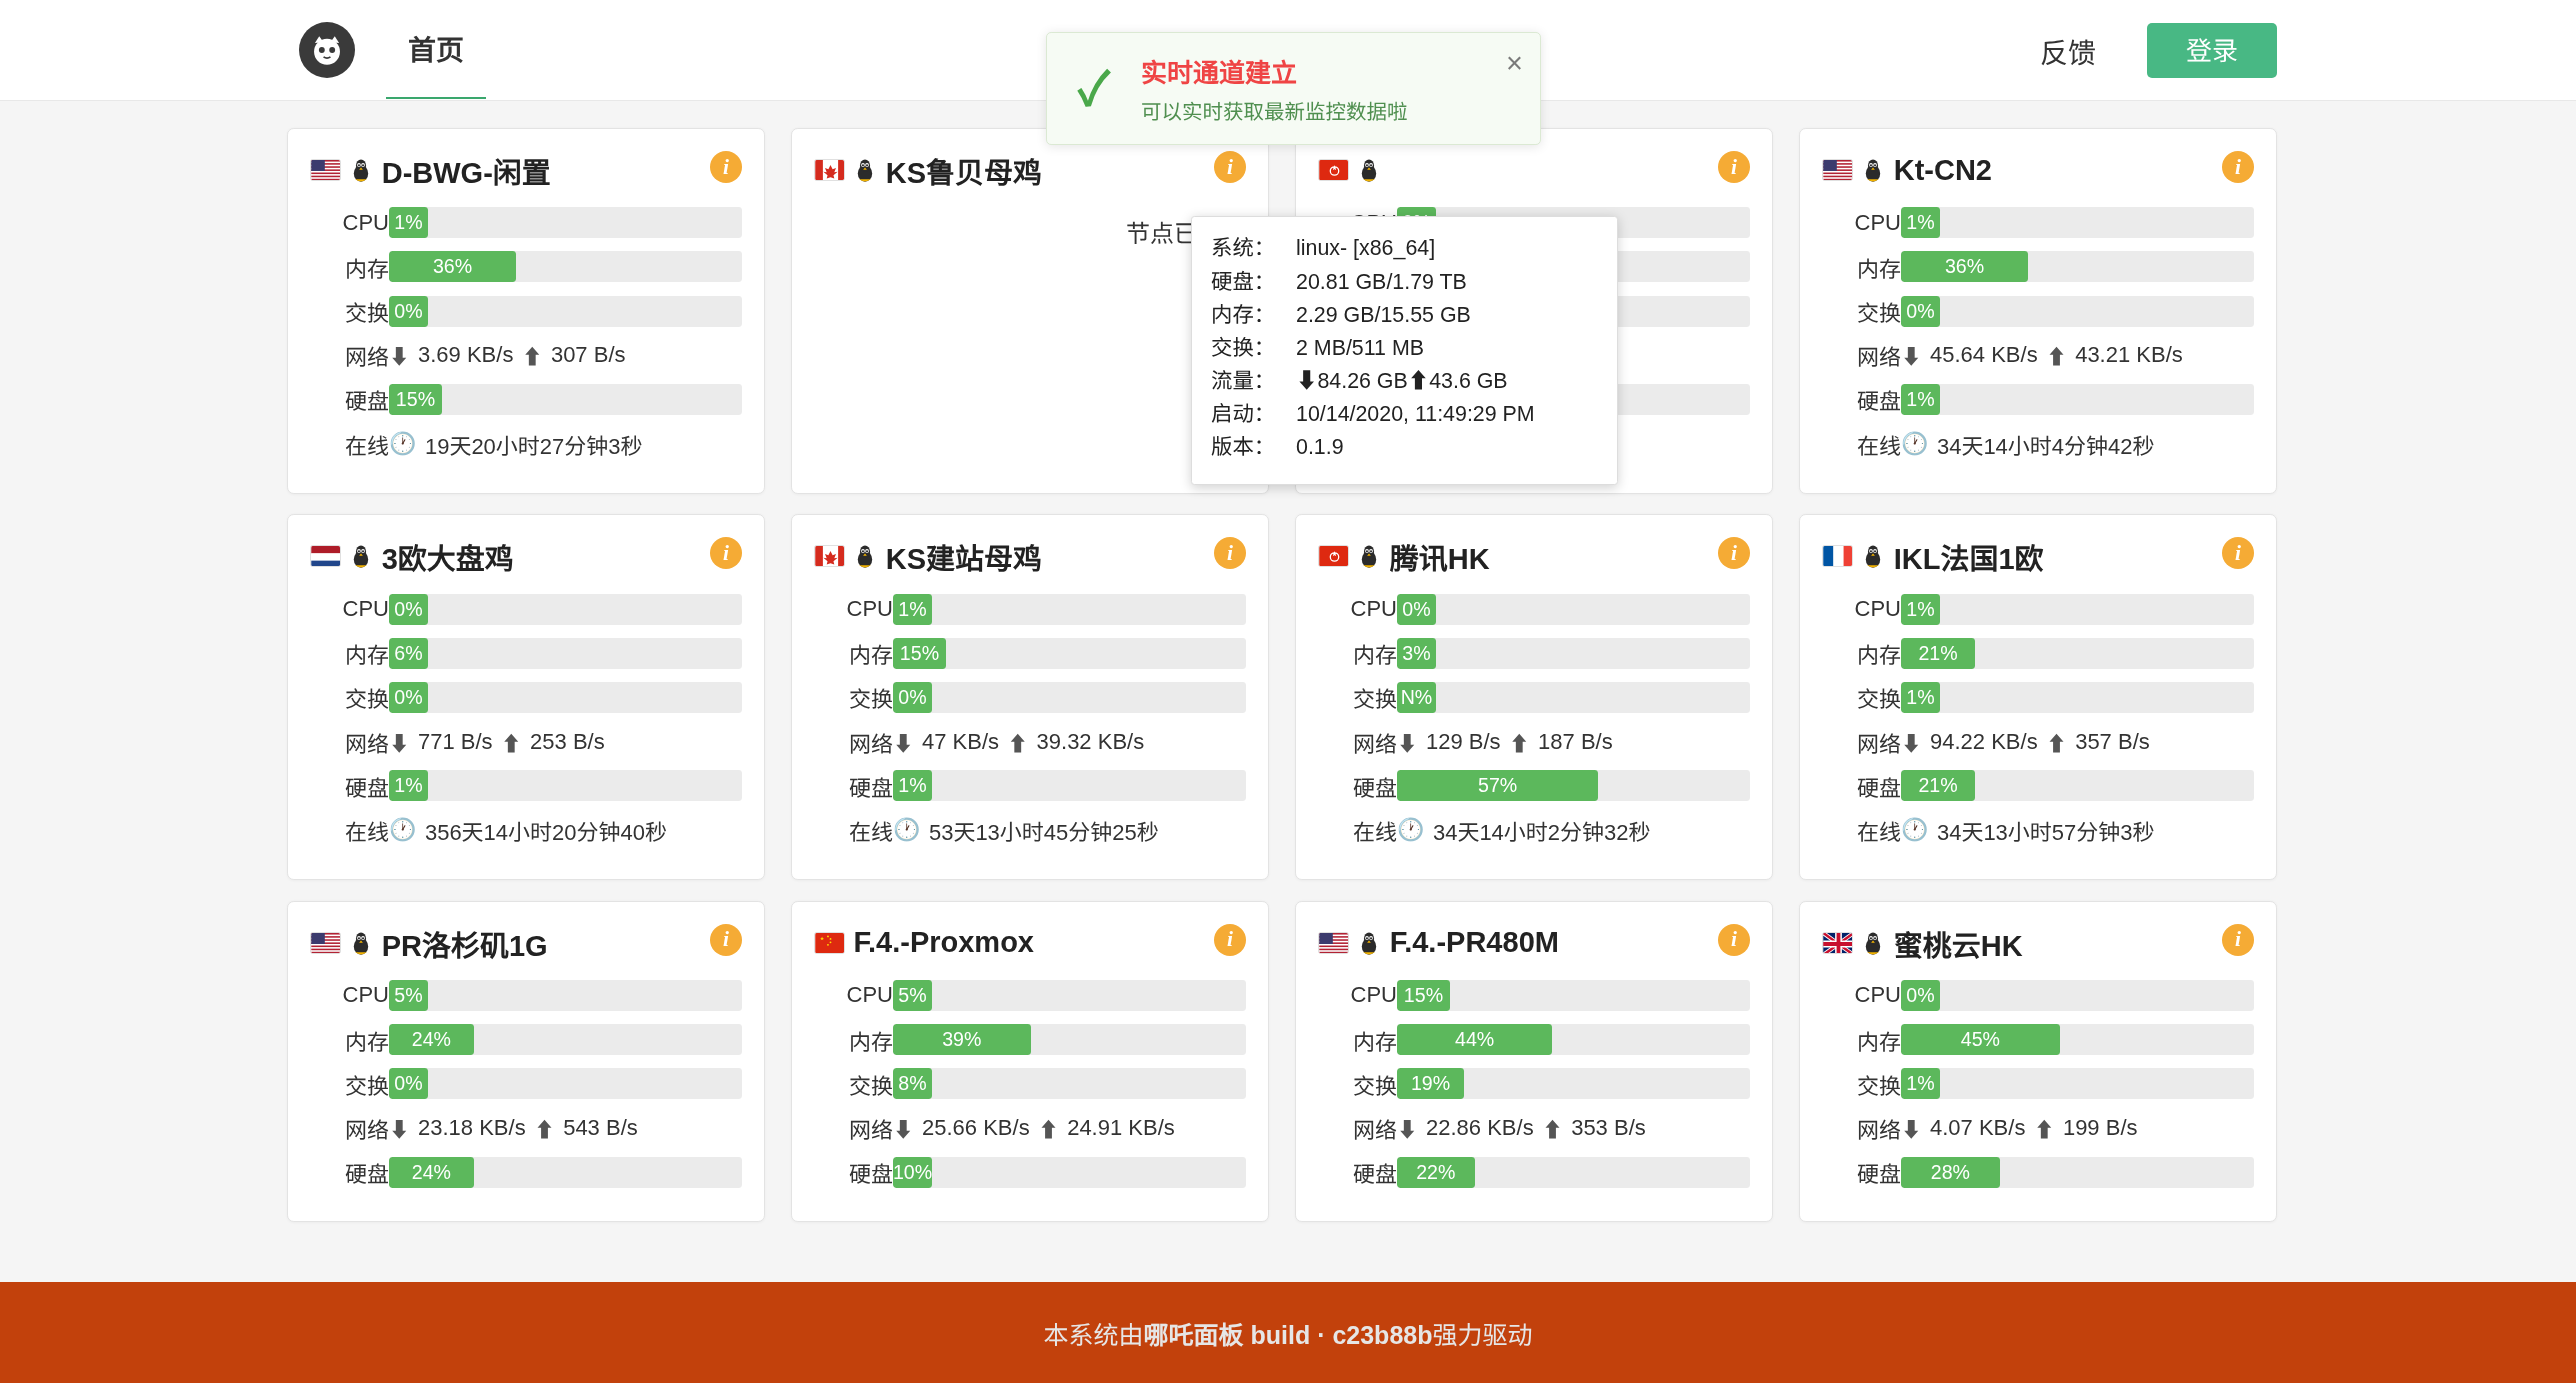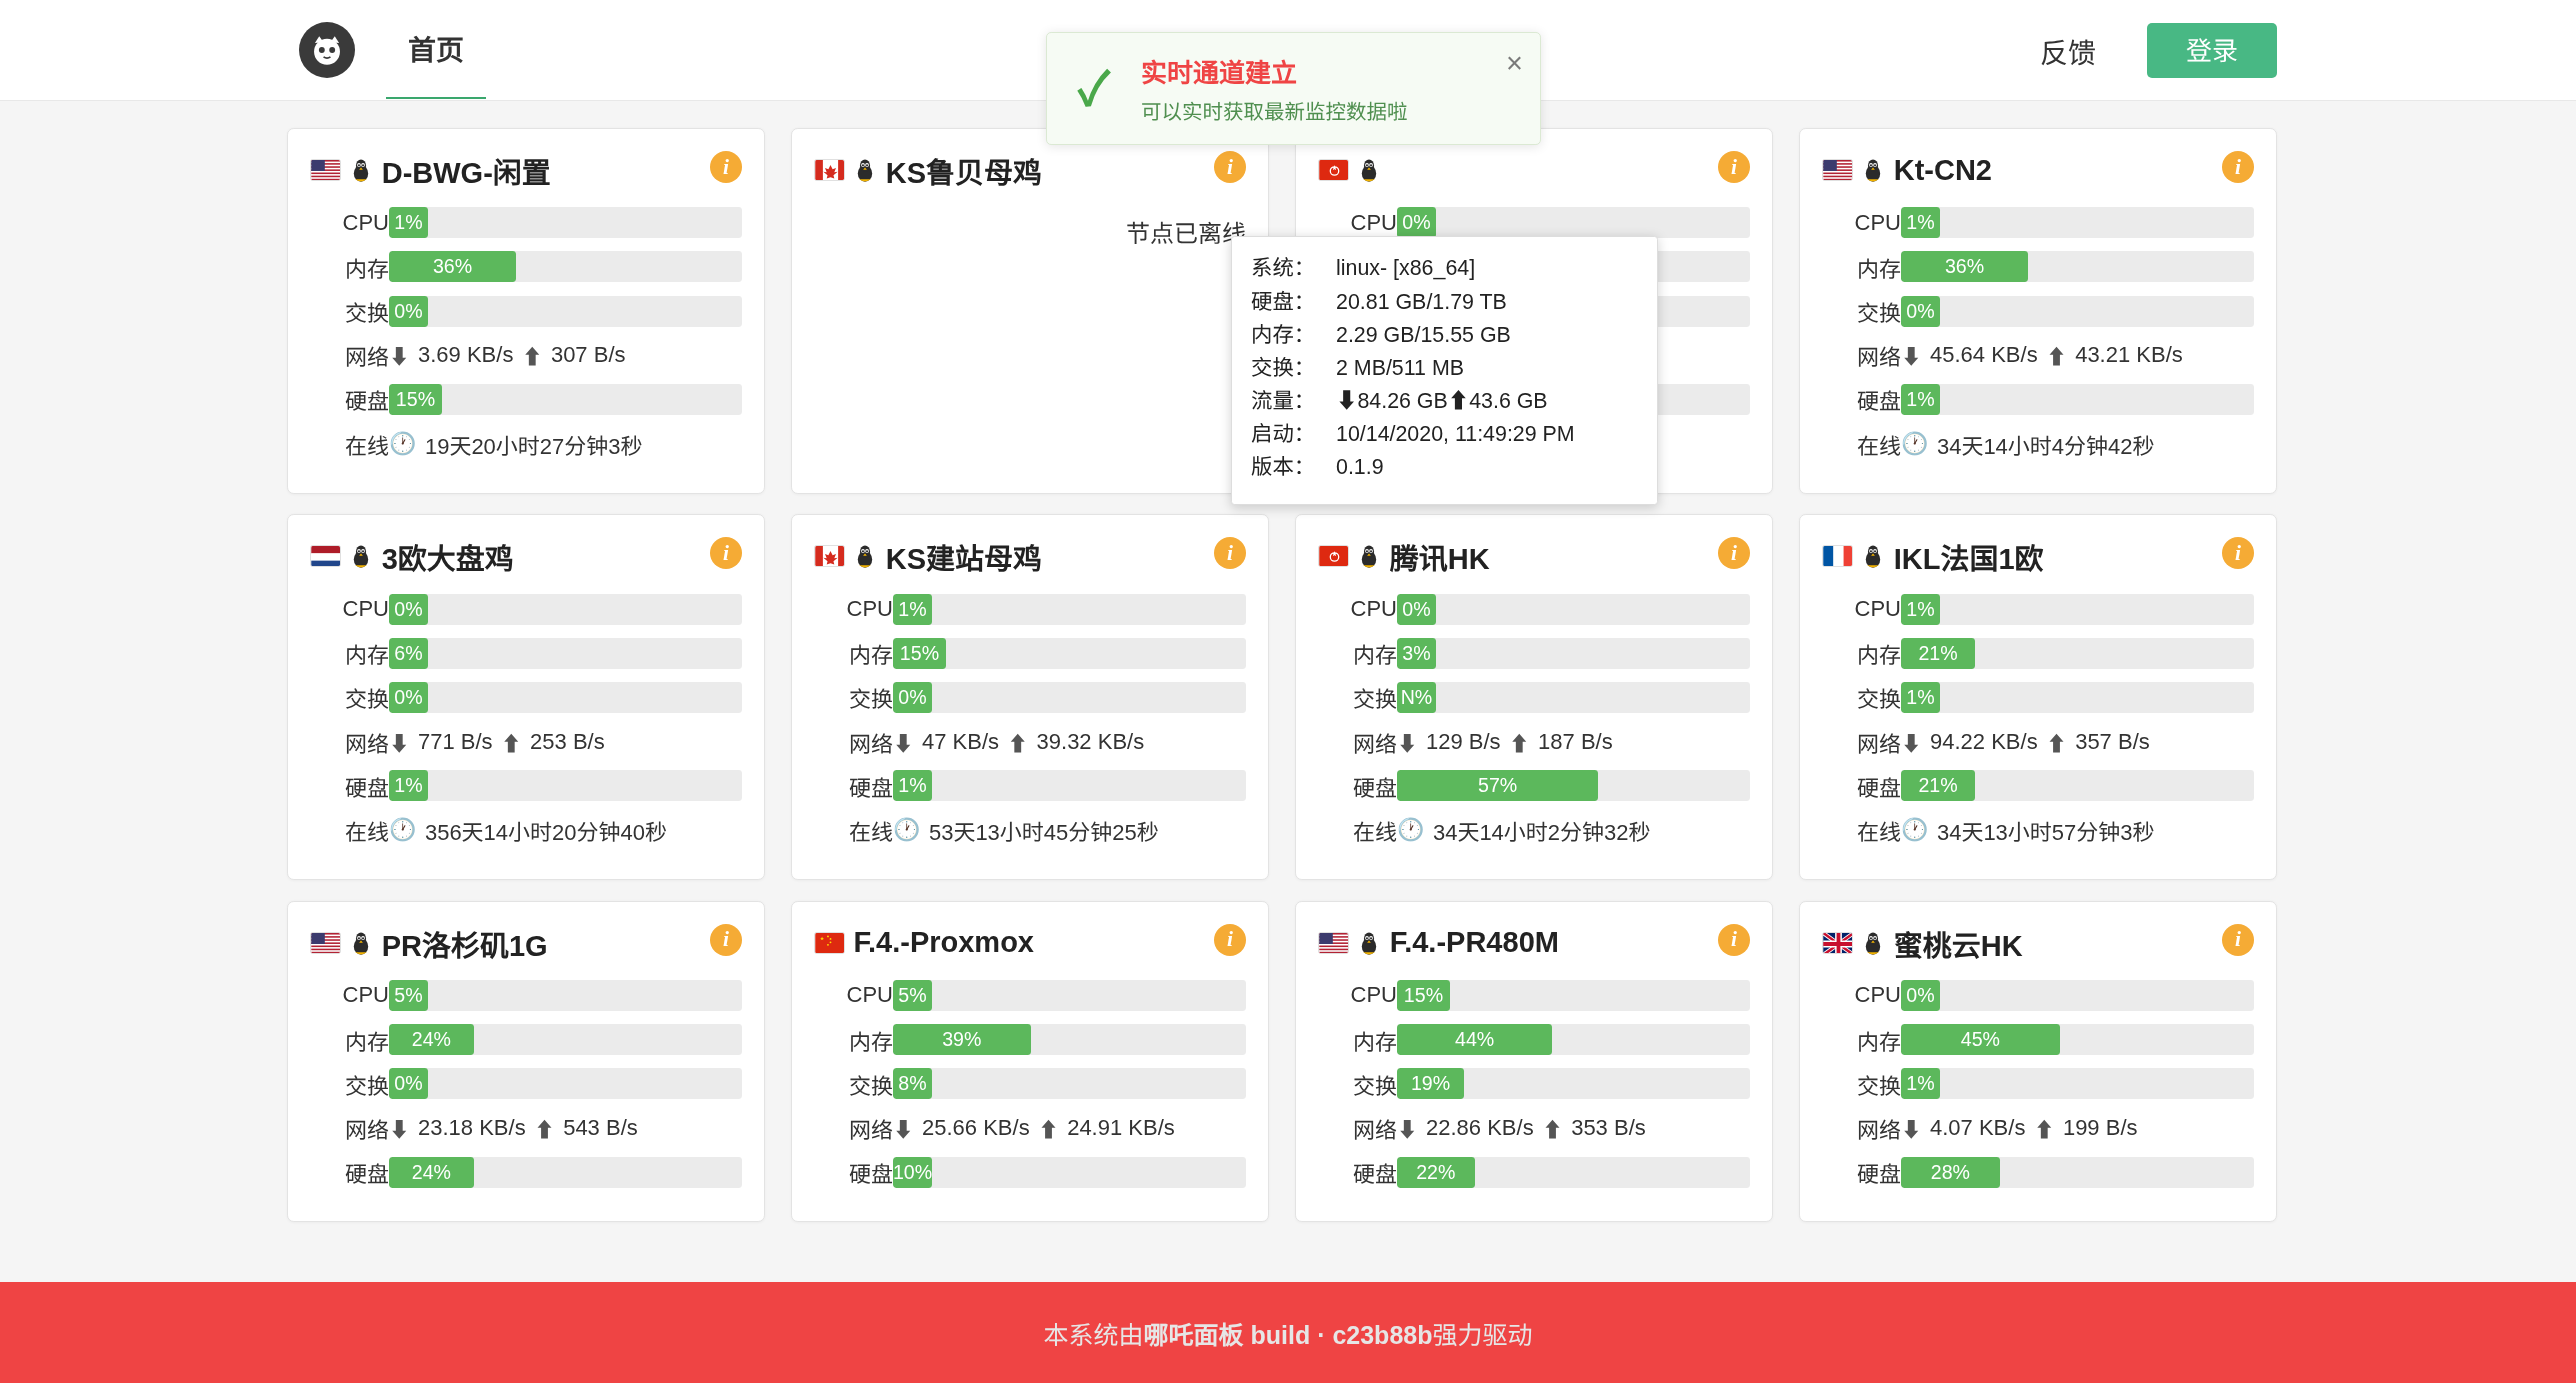--- a/index.html
+++ b/index.html
@@ -125,39 +125,38 @@
     display: flex; align-items: center; justify-content: center;
     color: #fff; font-size: 19.6px; min-width: 39px;
   }
   .row-text { font-size: 22px; color: #333; display: flex; align-items: center; gap: 8.5px; }
   .row-text .ar { font-size: 20.5px; color: #555; }
   .offline-text { font-size: 24px; color: #333; margin: 22px 0 26px 0; }
 
   
   .tooltip {
     position: absolute;
-    left: 1191px; top: 236px;
+    left: 1191px; top: 216px;
     width: 427px;
     background: #fff;
     border: 0.9px solid #ddd;
     border-radius: 3.4px;
     box-shadow: 0 2.6px 12px rgba(0,0,0,0.18);
     padding: 15.4px 19px 19px 19px;
     z-index: 50;
-    margin-left: 40px;
   }
   .tt-row { display: flex; font-size: 21.4px; color: #222; line-height: 1.55; }
   .tt-key { width: 85px; flex: none; }
   .tt-val { flex: 1; }
 
   
   .footer {
     position: absolute; bottom: 0; left: 0;
     width: 2576px; height: 102px;
-    background: #ef4444;
+    background: #c2410c;
     color: #e6e6e6;
     display: flex; align-items: center; justify-content: center;
     font-size: 25px;
   }
   .footer b { font-weight: bold; }
 </style>
 </head>
 <body>
 
 <div id="root">

